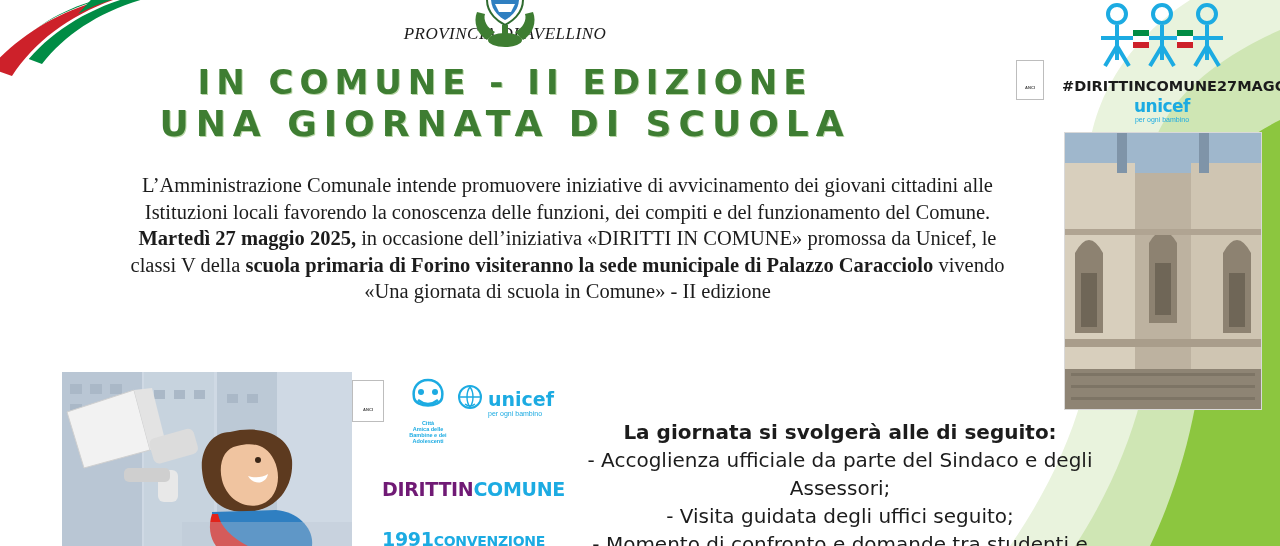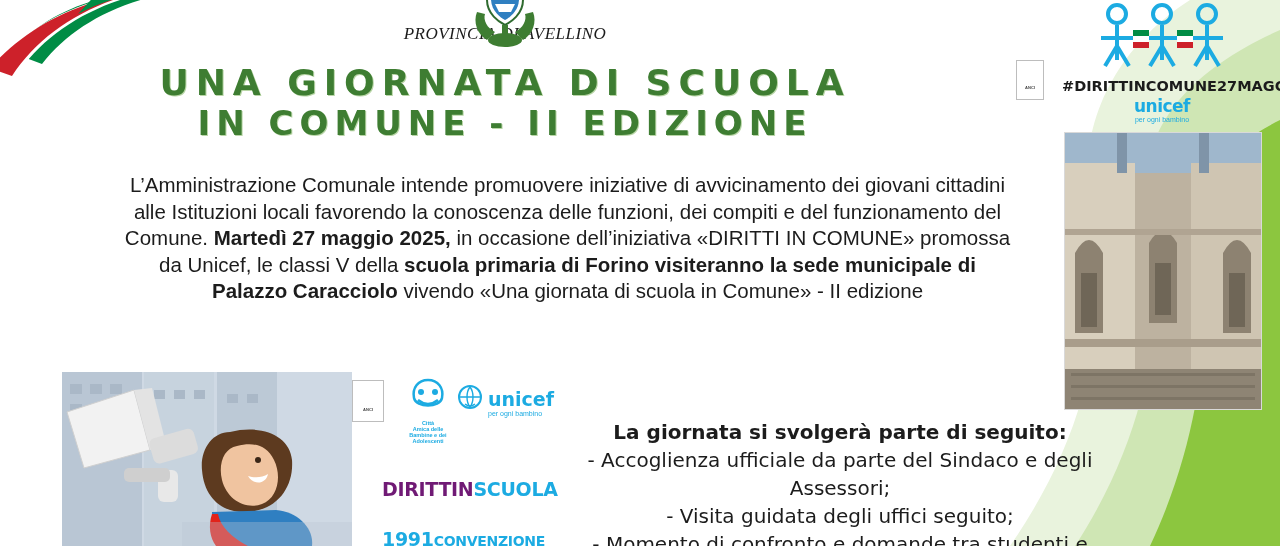--- a/index.html
+++ b/index.html
@@ -95,21 +95,21 @@
   }
   .title-line.l2 { letter-spacing: 6px; font-size: 34px; }
 
   
   .para {
     position: absolute;
     top: 172px;
     left: 120px;
     width: 895px;
     text-align: center;
-    font-family: Liberation Sans, sans-serif;
+    font-family: Liberation Serif, serif;
     font-size: 20.5px;
     line-height: 26.5px;
     color: #1c1c1c;
     z-index: 4;
   }
   .para b { font-weight: 700; }
 
   
   .program {
     position: absolute;
@@ -255,30 +255,30 @@
       <path d="M66,42 C70,52 66,64 56,70 L48,62 C56,58 60,50 58,44 Z" fill="#3e7d32"></path>
       <ellipse cx="38" cy="70" rx="17" ry="7" fill="#3e7d32"></ellipse>
       <rect x="35" y="55" width="6" height="18" fill="#3e7d32"></rect>
     </svg>
   </div>
   <p class="comune-name">COMUNE DI FORINO</p>
   <p class="provincia">PROVINCIA DI AVELLINO</p>
 </div>
 
 <div class="title-block">
+  <div class="title-line l2">IN COMUNE - II EDIZIONE</div>
   <div class="title-line l1">UNA GIORNATA DI SCUOLA</div>
-  <div class="title-line l2">IN COMUNE - II EDIZIONE</div>
 </div>
 
 <div class="para">
   <span>L’Amministrazione Comunale intende promuovere iniziative di avvicinamento dei giovani cittadini alle Istituzioni locali favorendo la conoscenza delle funzioni, dei compiti e del funzionamento del Comune. </span><b>Martedì 27 maggio 2025,</b><span> in occasione dell’iniziativa «DIRITTI IN COMUNE» promossa da Unicef, le classi V della </span><b>scuola primaria di Forino visiteranno la sede municipale di Palazzo Caracciolo</b><span> vivendo «Una giornata di scuola in Comune» - II edizione</span>
 </div>
 
 <div class="program">
-  <div class="ptitle">La giornata si svolgerà parte di seguito:</div>
+  <div class="ptitle">La giornata si svolgerà alle di seguito:</div>
   <div class="pitem">-  Accoglienza ufficiale da parte del Sindaco e degli Assessori;</div>
   <div class="pitem">-  Visita guidata degli uffici seguito;</div>
   <div class="pitem">-  Momento di confronto e domande tra studenti e</div>
 </div>
 
 <div class="photo-child">
   <svg width="290" height="174" viewBox="0 0 290 174">
     <rect width="290" height="174" fill="#cfd9e4"></rect>
     <rect x="0" y="0" width="80" height="174" fill="#b9c6d4"></rect>
     <rect x="82" y="0" width="70" height="174" fill="#c7d3de"></rect>
@@ -410,18 +410,18 @@
       <path d="M8,20 q5,4 10,0" stroke="#1cabe2" stroke-width="1.4" fill="none"></path>
     </svg>
   </div>
   <div style="position:absolute; left:136px; top:12px;">
     <span style="font-family:'DejaVu Sans',sans-serif; font-weight:700; font-size:19px; color:#1cabe2;">unicef</span>
     <div style="font-size:7px; color:#1cabe2;">per ogni bambino</div>
   </div>
 </div>
 
 <div class="dirittincomune">
-  <span class="red">DIRITTIN</span><span class="blue">SCUOLA</span>
+  <span class="red">DIRITTIN</span><span class="blue">COMUNE</span>
 </div>
 
 <div class="conv-line">
   <span class="blue">1991</span><span class="blue small">CONVENZIONE</span>
 </div>
 
 </body></html>

